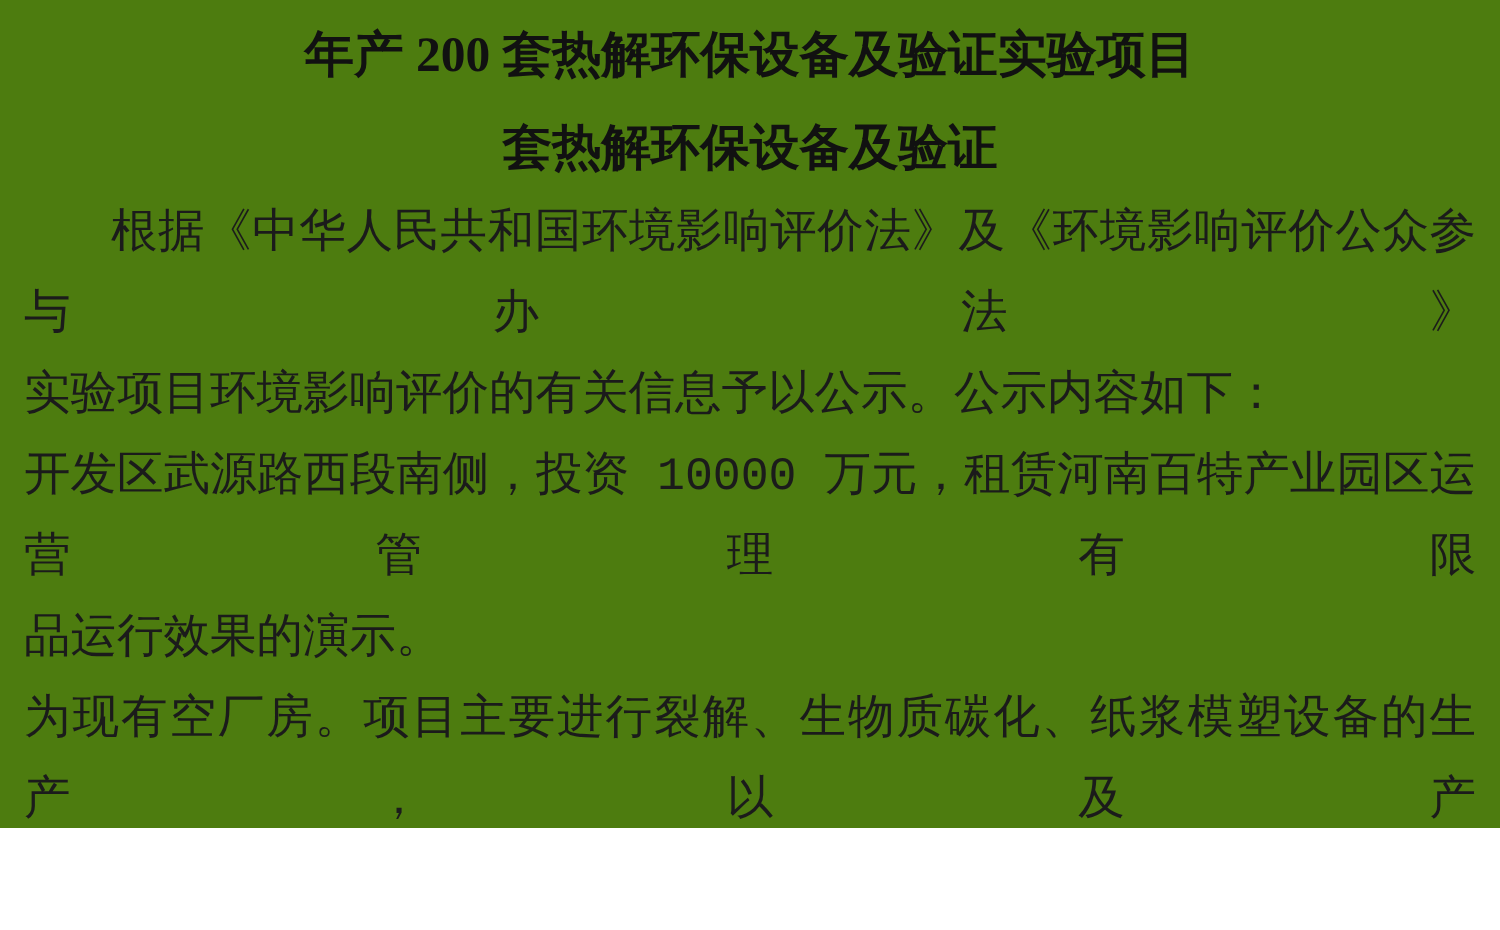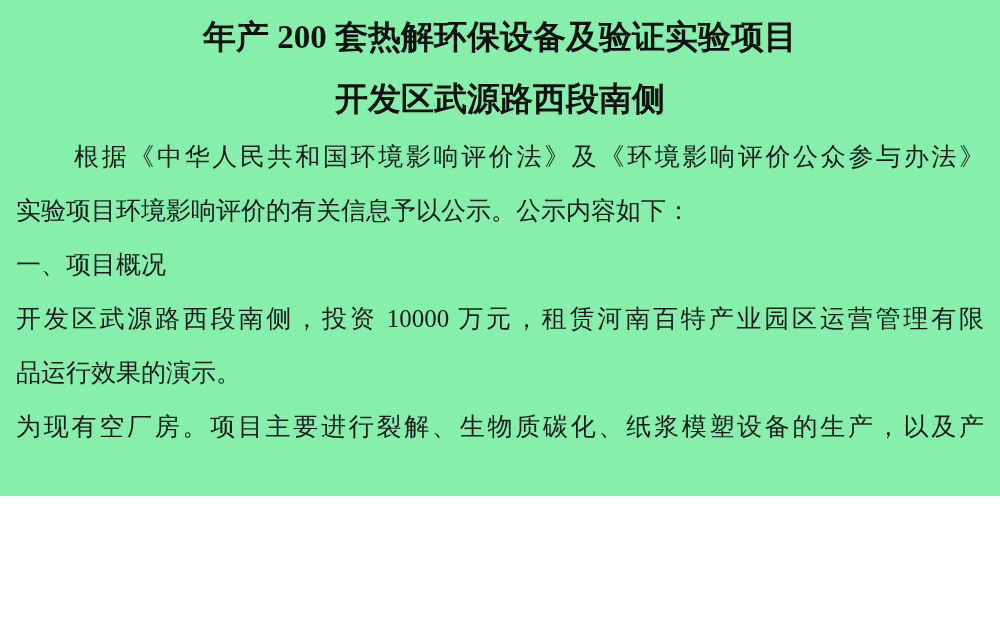--- a/index.html
+++ b/index.html
@@ -2,23 +2,23 @@
 <html><head>
 <meta charset="utf-8">
 <style>
   html, body {
     margin: 0;
     padding: 0;
     background: #ffffff;
   }
   .page {
     width: 1000px;
-    height: 496px;
+    height: 552px;
     box-sizing: border-box;
-    background: #86efac;
+    background: #4d7c0f;
     color: #1b1b1b;
     padding: 6px 16px 0 16px;
     overflow: hidden;
     font-family: "Liberation Serif", "DejaVu Serif", serif;
   }
   .title {
     margin: 0;
     font-size: 33px;
     line-height: 62px;
     font-weight: bold;
@@ -26,55 +26,55 @@
     color: #111111;
     font-family: "Liberation Serif", "DejaVu Serif", serif;
   }
   .title-line {
     display: block;
   }
   .para {
     margin: 0;
   }
   .line {
-    font-size: 25px;
+    font-size: 31px;
     line-height: 54px;
     text-align: justify;
     text-align-last: justify;
     text-justify: inter-character;
     white-space: normal;
+    font-family: Liberation Mono, monospace;
   }
   .line.lastline {
     text-align: center;
     text-align-last: left;
   }
   .line.indent {
     text-indent: 58px;
   }
   .line.heading {
     text-align: left;
     text-align-last: left;
   }
 </style>
 </head>
 <body>
 
 <div class="page">
 
   <h1 class="title">
     <span class="title-line">年产 200 套热解环保设备及验证实验项目</span>
-    <span class="title-line">开发区武源路西段南侧</span>
+    <span class="title-line">套热解环保设备及验证</span>
   </h1>
 
   <div class="para">
     <div class="line indent">根据《中华人民共和国环境影响评价法》及《环境影响评价公众参与办法》</div>
     <div class="line lastline">实验项目环境影响评价的有关信息予以公示。公示内容如下：</div>
   </div>
 
-  <div class="line heading">一、项目概况</div>
 
   <div class="para">
     <div class="line">开发区武源路西段南侧，投资 10000 万元，租赁河南百特产业园区运营管理有限</div>
     <div class="line lastline">品运行效果的演示。</div>
     <div class="line">为现有空厂房。项目主要进行裂解、生物质碳化、纸浆模塑设备的生产，以及产</div>
   </div>
 
 </div>
 
 </body></html>

